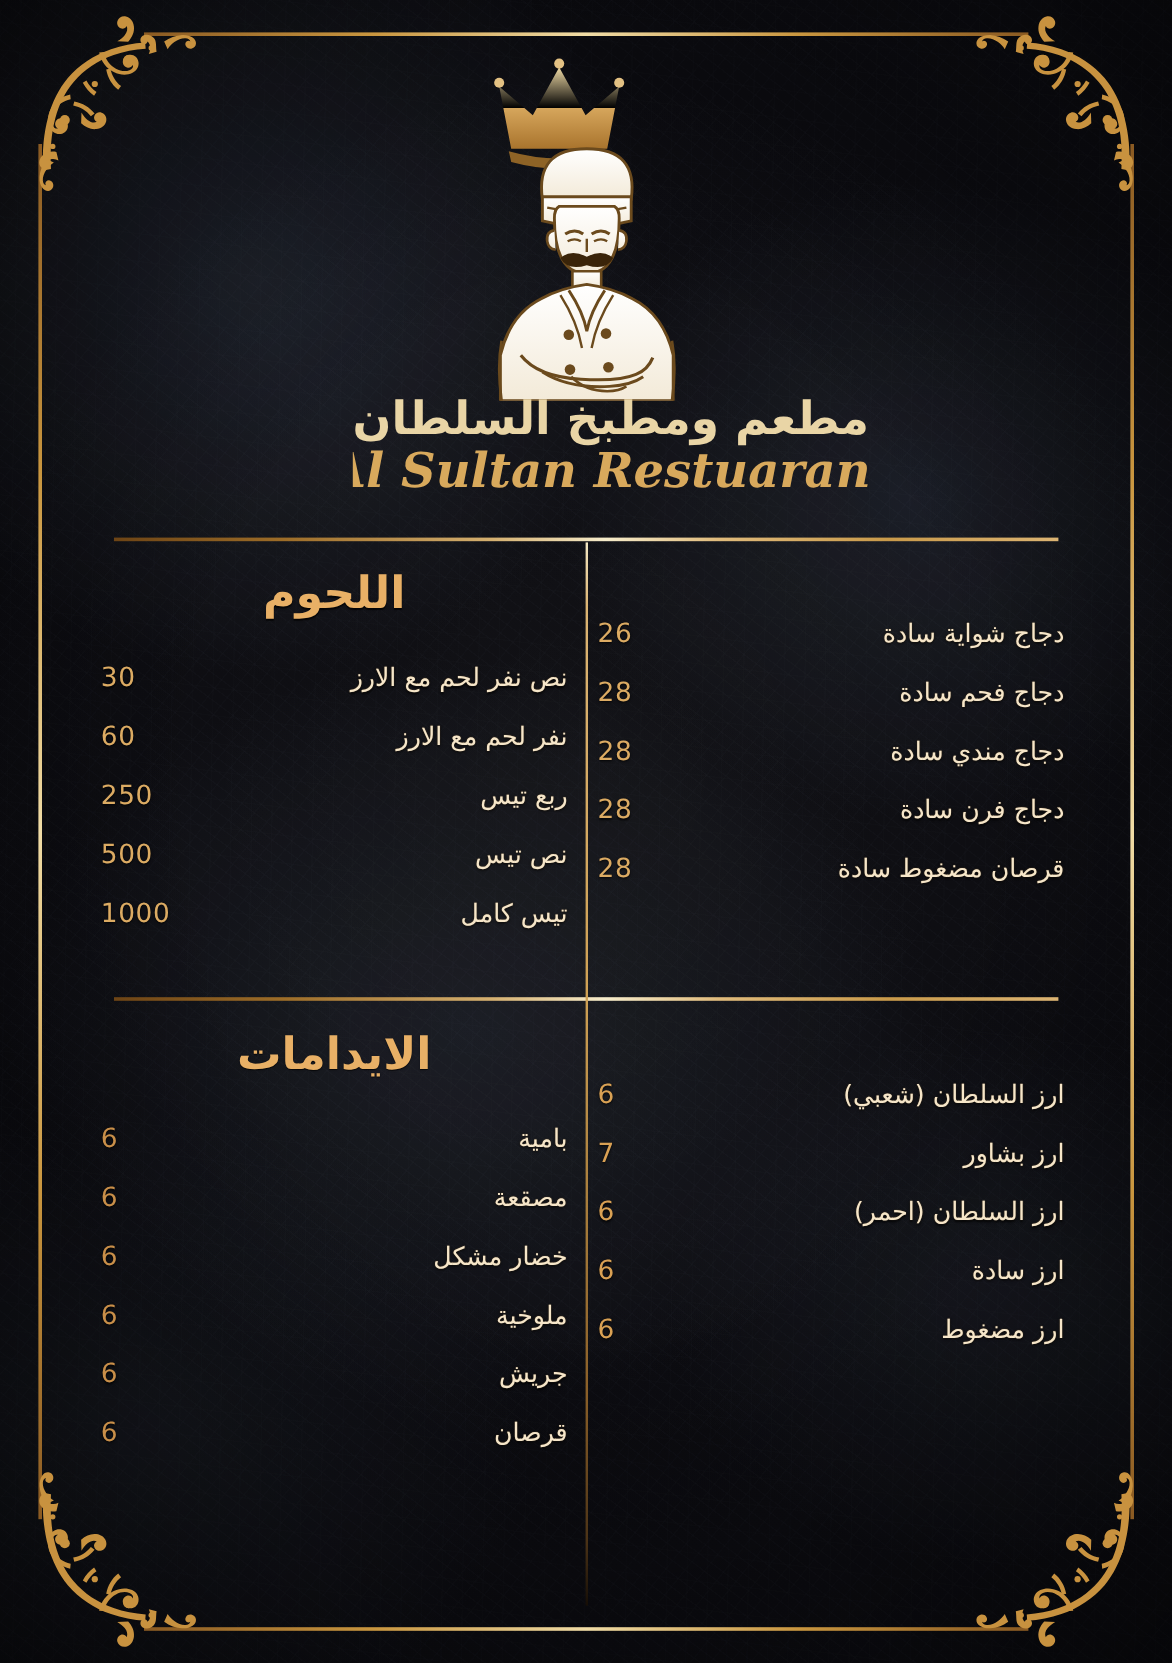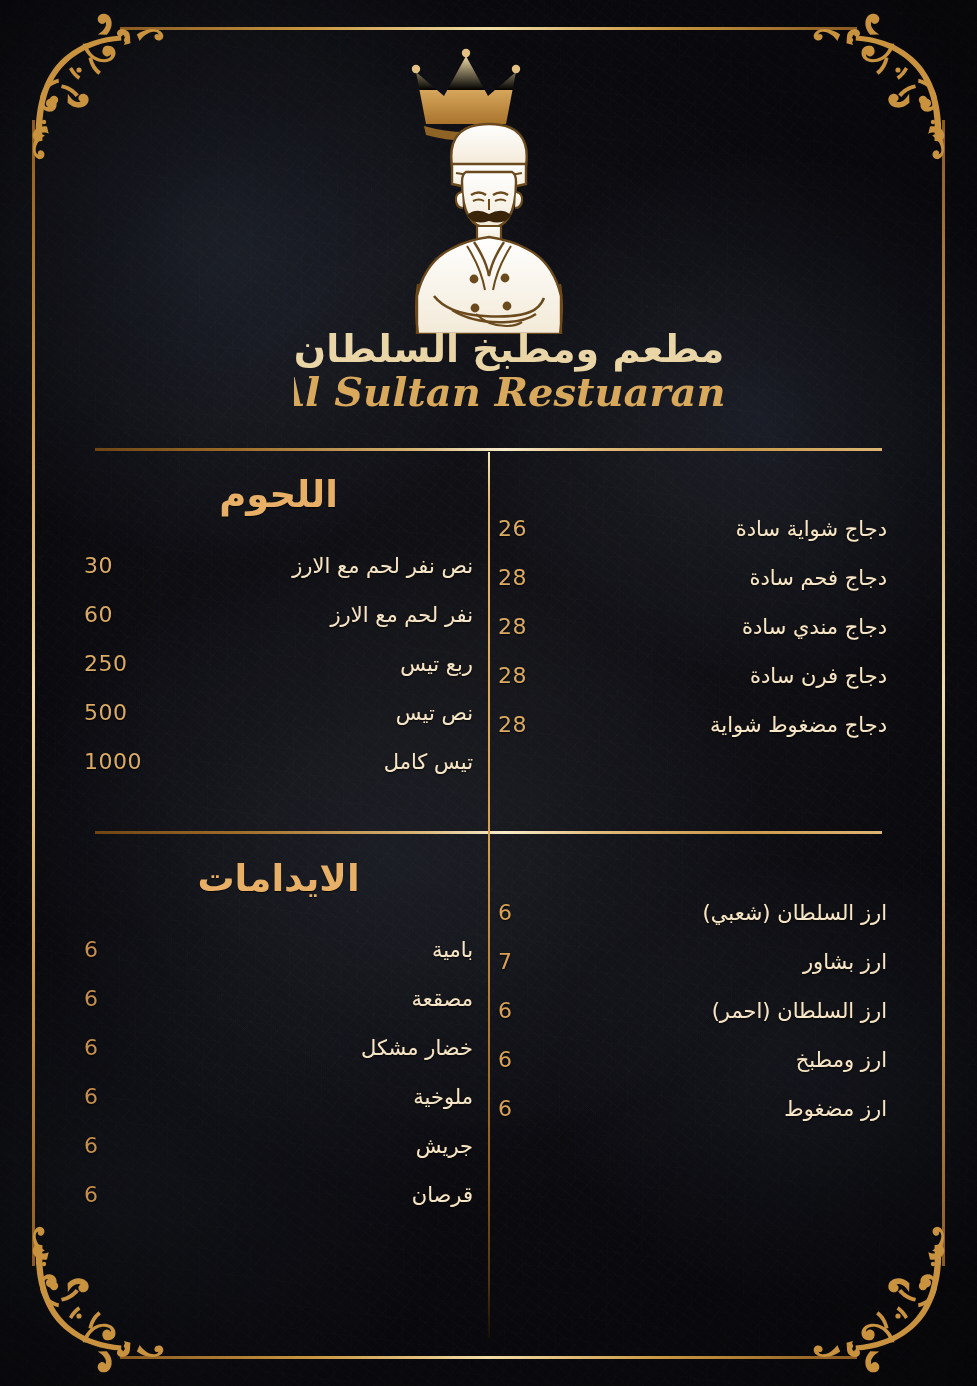--- a/index.html
+++ b/index.html
@@ -331,21 +331,21 @@
         </div>
         <div class="row">
           <span class="iname">دجاج مندي سادة</span>
           <span class="iprice">28</span>
         </div>
         <div class="row">
           <span class="iname">دجاج فرن سادة</span>
           <span class="iprice">28</span>
         </div>
         <div class="row">
-          <span class="iname">دجاج مضغوط شواية</span>
+          <span class="iname">قرصان مضغوط سادة</span>
           <span class="iprice">28</span>
         </div>
       </div>
     </div>
 
     <div class="col col-left col-top">
       <div class="sec-title">اللحوم</div>
       <div class="items">
         <div class="row">
           <span class="iname">نص نفر لحم مع الارز</span>
@@ -378,21 +378,21 @@
         </div>
         <div class="row">
           <span class="iname">ارز بشاور</span>
           <span class="iprice">7</span>
         </div>
         <div class="row">
           <span class="iname">ارز السلطان (احمر)</span>
           <span class="iprice">6</span>
         </div>
         <div class="row">
-          <span class="iname">ارز ومطبخ</span>
+          <span class="iname">ارز سادة</span>
           <span class="iprice">6</span>
         </div>
         <div class="row">
           <span class="iname">ارز مضغوط</span>
           <span class="iprice">6</span>
         </div>
       </div>
     </div>
 
     <div class="col col-left col-bot">

